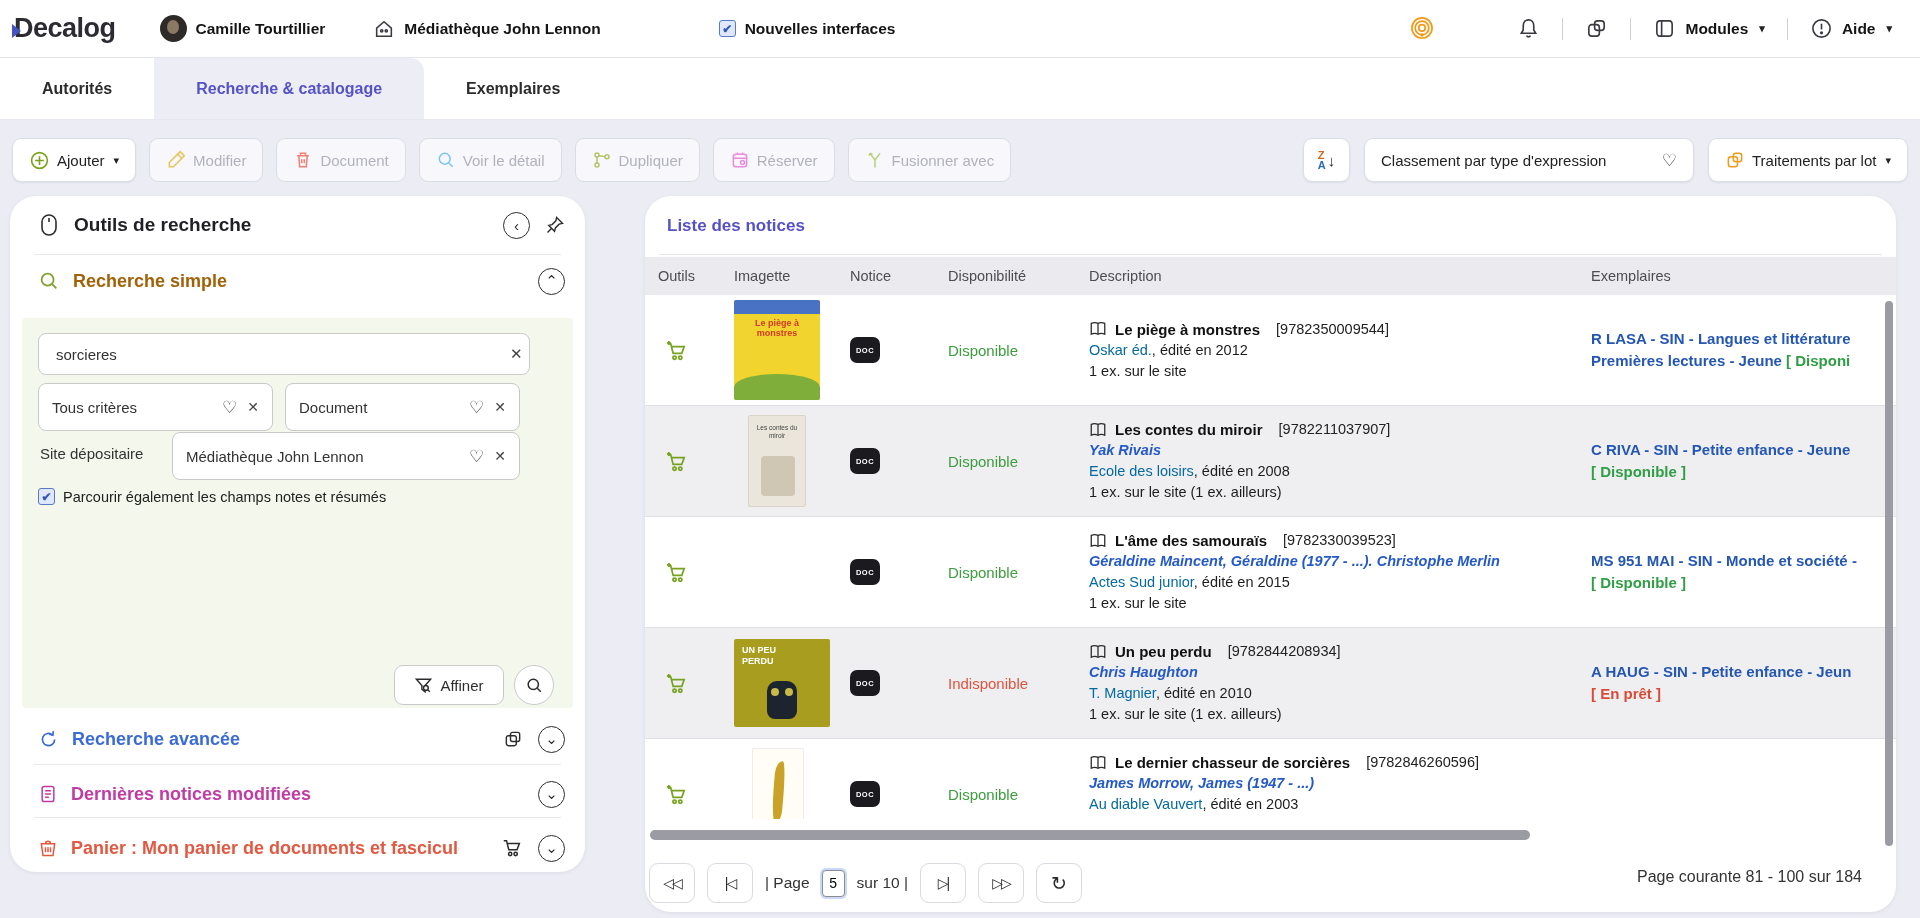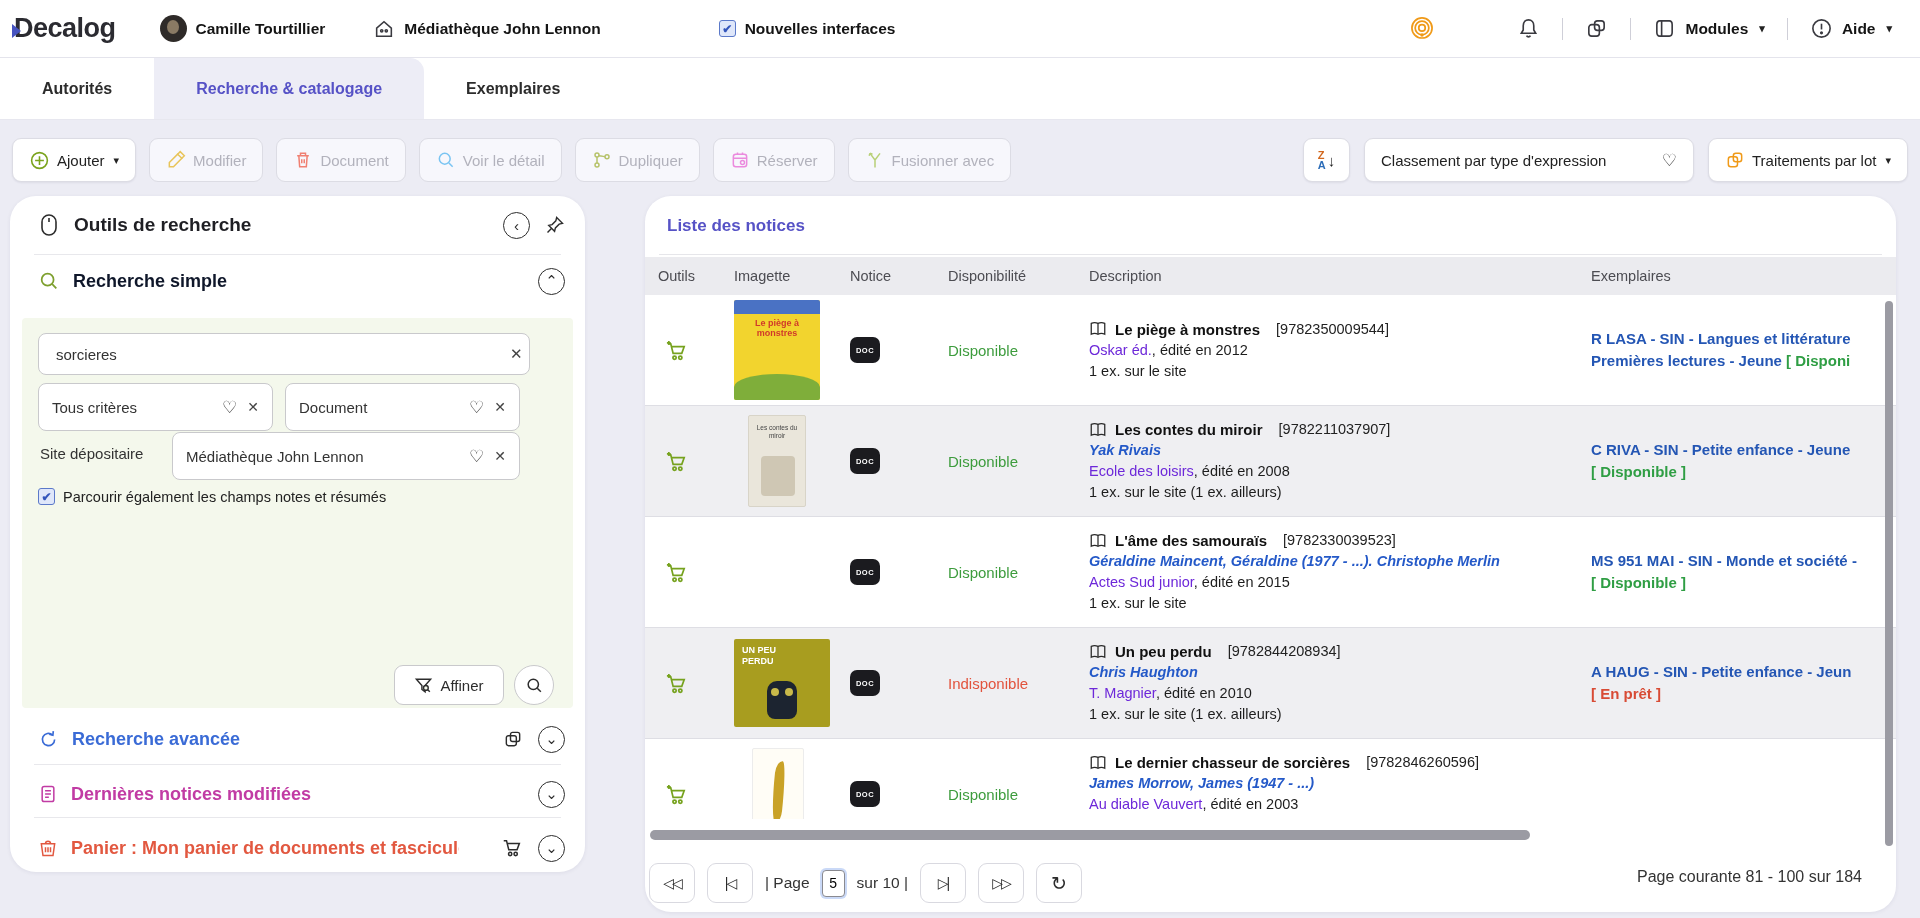--- a/index.html
+++ b/index.html
@@ -56,21 +56,21 @@
 
   
   .sb-head { height:58px; display:flex; align-items:center; padding:0 20px 0 28px; gap:14px; }
   .sb-title { font-size:19px; font-weight:bold; color:#1f1f24; }
   .sb-right { margin-left:auto; display:flex; align-items:center; gap:15px; }
   .circ { width:27px; height:27px; border:1.6px solid #2c2c2c; border-radius:50%;
     display:flex; align-items:center; justify-content:center; font-size:15px; color:#2c2c2c; cursor:pointer; background:#fff; }
   .divider { height:1px; background:#e8e8ec; margin:0 24px; }
   .sb-row { height:52px; display:flex; align-items:center; padding:0 20px 0 28px; gap:13px; }
   .sb-row .label { font-size:18px; font-weight:bold; }
-  .simple-label { color:#0f172a; }
+  .simple-label { color:#a16207; }
   .adv-label { color:#3a6bd6; }
   .last-label { color:#c13ba4; }
   .basket-label { color:#e25840; white-space:nowrap; overflow:hidden; max-width:388px; }
 
   .greenpanel { position:absolute; left:12px; top:122px; width:551px; height:390px; background:#f4f8ec; border-radius:4px; }
   .sinput { position:absolute; left:16px; top:15px; width:492px; height:42px; background:#fff;
     border:1px solid #c9c9cc; border-radius:8px; font-size:15px; color:#333; padding:0 54px 0 17px;
     font-family:"Liberation Sans", sans-serif; }
   .inx { position:absolute; top:27px; font-size:15px; color:#444; cursor:pointer; }
   .dd { position:absolute; height:48px; background:#fff; border:1px solid #c9c9cc; border-radius:8px;
@@ -102,21 +102,21 @@
   .cell-img { width:116px; display:flex; align-items:center; }
   .cell-notice { width:98px; }
   .cell-avail { width:141px; font-size:15px; color:#3d9c3d; }
   .cell-avail.ko { color:#e2533d; }
   .cell-desc { width:502px; font-size:14.5px; line-height:21px; color:#1d1d1d; }
   .cell-hold { flex:1; overflow:hidden; white-space:nowrap; font-size:15px; font-weight:bold; color:#2456b4; line-height:22px; }
   .d1 { display:flex; align-items:center; gap:8px; }
   .d1 .ttl { font-weight:bold; font-size:15px; color:#111; }
   .d1 .isbn { margin-left:8px; color:#222; }
   .auth { font-weight:bold; font-style:italic; color:#2459c8; cursor:pointer; }
-  .publ { color:#6d28d9; cursor:pointer; }
+  .publ { color:#0369a1; cursor:pointer; }
   .st { font-weight:bold; } .st.ok { color:#2f9e44; } .st.ko { color:#d84b35; }
   .docbadge { width:30px; height:26px; background:#1b1b1f; border-radius:7px; color:#fff;
     font-size:7.5px; font-weight:bold; letter-spacing:.5px; display:flex; align-items:center; justify-content:center; }
 
   
   .cover { position:relative; overflow:hidden; border-radius:2px; }
   .cover.piege { width:86px; height:100px; background:#f2d42e; }
   .cover.piege .band { position:absolute; top:0; left:0; right:0; height:14px; background:#4a72c4; }
   .cover.piege .ct { position:absolute; top:18px; left:0; right:0; text-align:center; font-size:9px; font-weight:bold; color:#d03a2a; line-height:10px; padding:0 6px; }
   .cover.piege .grass { position:absolute; bottom:0; left:0; right:0; height:26px; background:#7fae3a; border-radius:50% 50% 0 0; }

